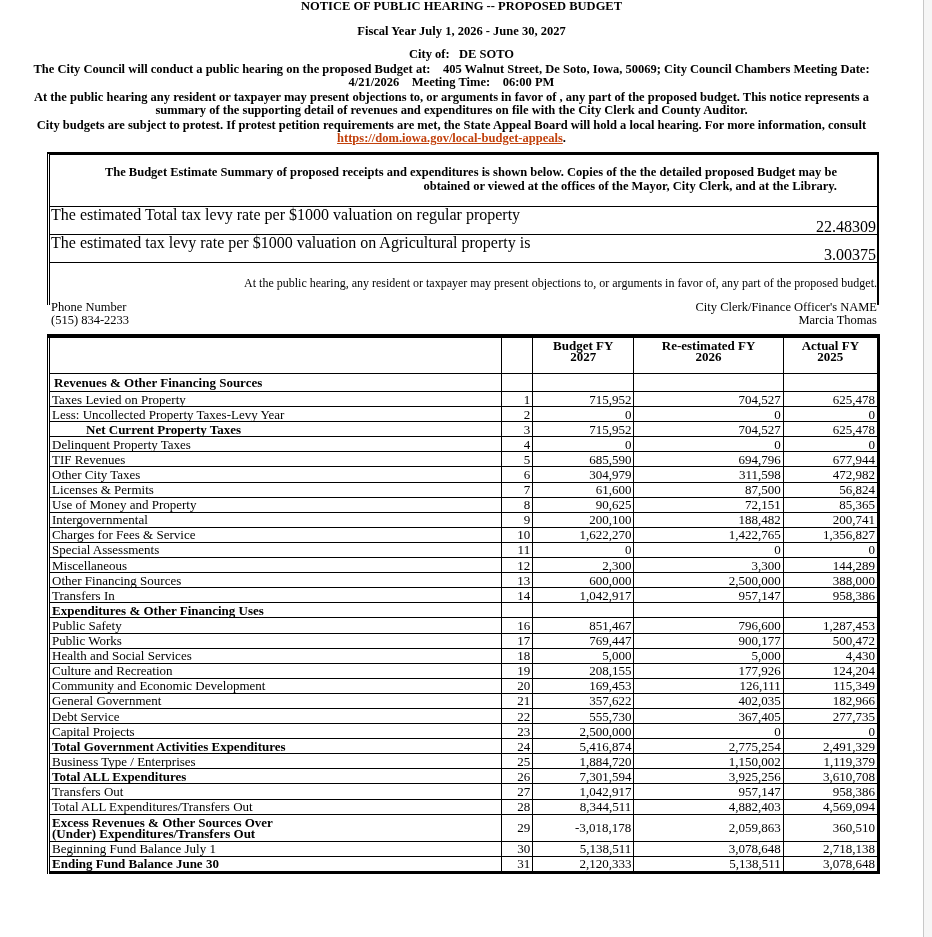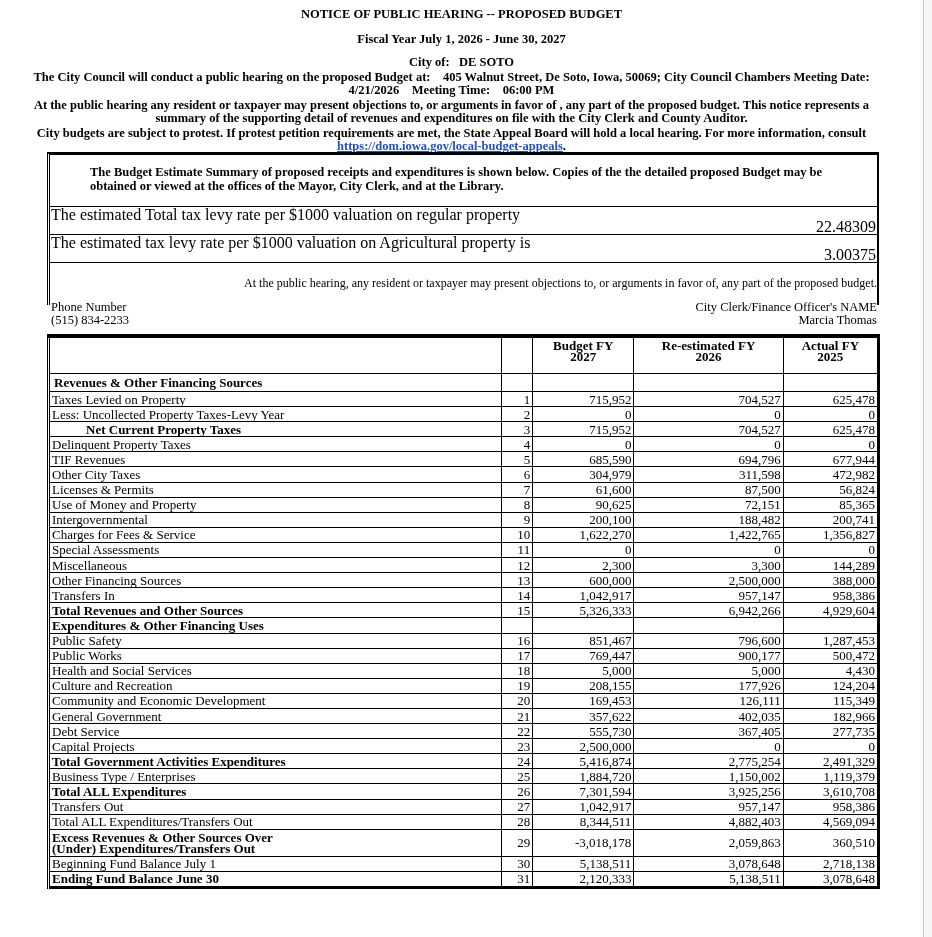--- a/index.html
+++ b/index.html
@@ -6,35 +6,35 @@
   body {
     width: 932px; height: 937px; overflow: hidden; position: relative;
     font-family: "Liberation Serif", "DejaVu Serif", serif; color: #000;
   }
   .scroll-track {
     position: absolute; top: 0; right: 0; width: 8px; height: 937px;
     background: #f6f6f6; border-left: 1px solid #c8c8c8;
   }
   .page { position: absolute; left: 0; top: 0; width: 923px; }
   .hdr { text-align: center; font-weight: bold; font-size: 12.5px; line-height: 13px; }
-  .hdr .title { margin-top: 8px; }
+  .hdr .title { }
   .hdr .fy { margin-top: 12px; }
   .hdr .city { margin-top: 10px; }
   .hdr .p { margin: 2px 52px 0 32px; }
-  .hdr a { color: #1d4ed8; }
+  .hdr a { color: #c2410c; }
 
   .box {
     position: absolute; left: 47px; width: 832px; box-sizing: border-box;
   }
   .summary {
     top: 152px; height: 153px;
     border-left: 3px double #000; border-right: 2px solid #000; border-top: 3px solid #000;
   }
   .summary .intro {
-    text-align: left; font-weight: bold; font-size: 12.5px; line-height: 13.5px;
+    text-align: right; font-weight: bold; font-size: 12.5px; line-height: 13.5px;
     padding: 11px 40px 0 40px; height: 40px; border-bottom: 1px solid #000;
   }
   .summary .rate {
     font-size: 16px; line-height: 13px; height: 27px; position: relative;
     border-bottom: 1px solid #000;
   }
   .summary .rate .lbl { position: absolute; left: 1px; top: 1px; }
   .summary .rate .val { position: absolute; right: 1px; top: 13px; }
   .summary .notice {
     text-align: right; font-weight: normal; font-size: 12px; padding-top: 13px; height: 20px;
@@ -216,27 +216,20 @@
           <td class="v">388,000</td>
         </tr>
         <tr>
           <td class="lbl">Transfers In</td>
           <td class="num">14</td>
           <td class="v">1,042,917</td>
           <td class="v">957,147</td>
           <td class="v">958,386</td>
         </tr>
         <tr class="bold">
-          <td class="lbl">Total Revenues and Other Sources</td>
-          <td class="num">15</td>
-          <td class="v">5,326,333</td>
-          <td class="v">6,942,266</td>
-          <td class="v">4,929,604</td>
-        </tr>
-        <tr class="bold">
           <td class="lbl">Expenditures &amp; Other Financing Uses</td>
           <td class="num"></td>
           <td class="v"></td>
           <td class="v"></td>
           <td class="v"></td>
         </tr>
         <tr>
           <td class="lbl">Public Safety</td>
           <td class="num">16</td>
           <td class="v">851,467</td>

